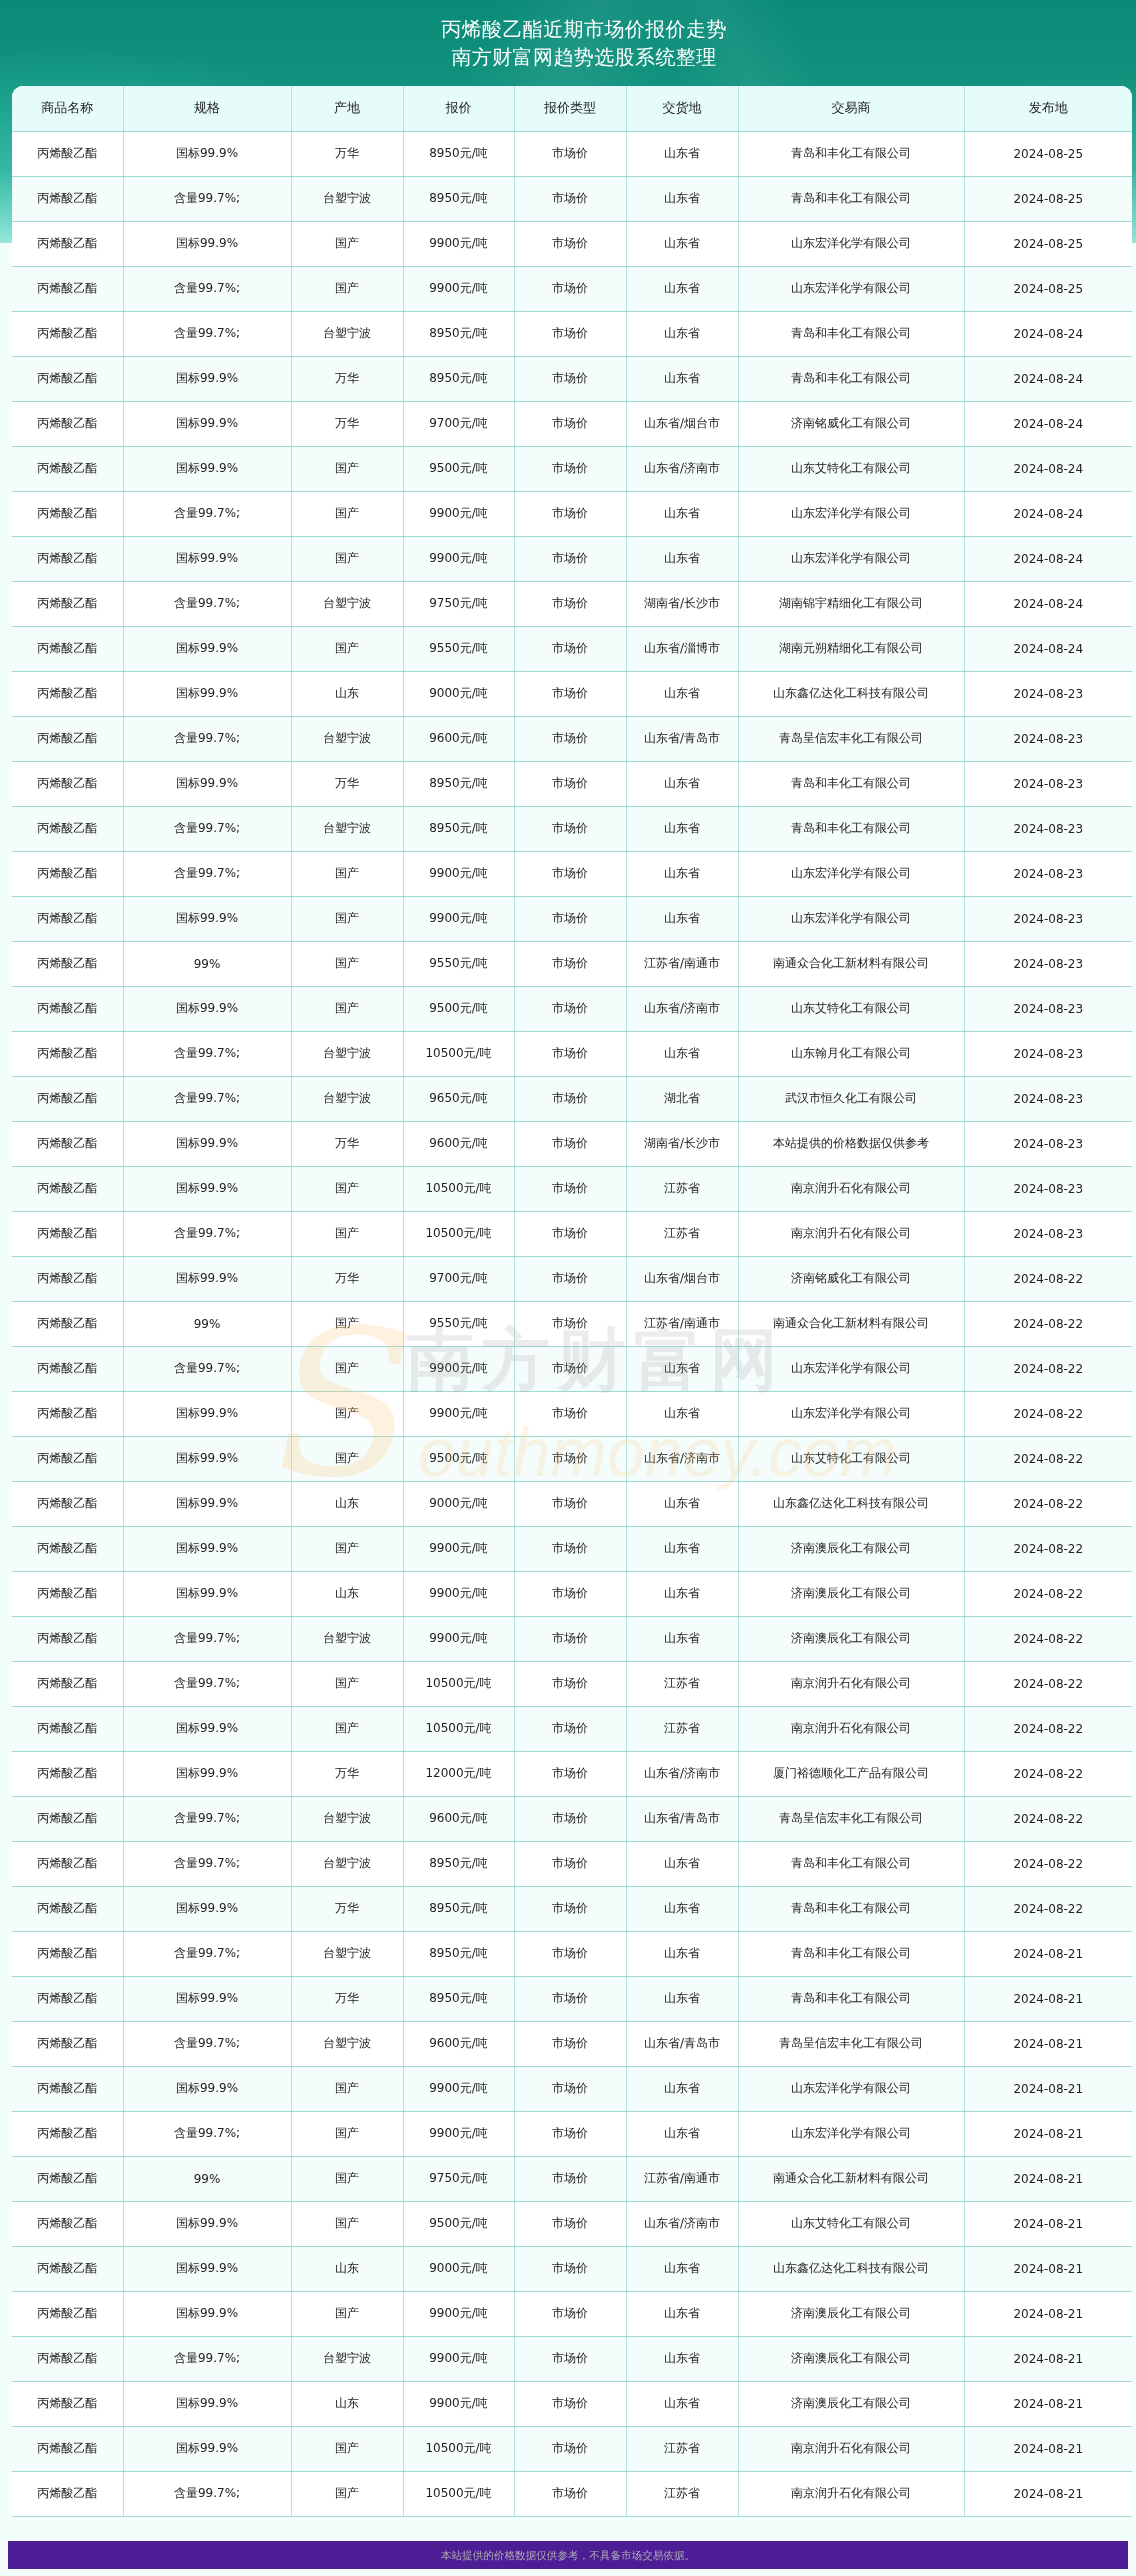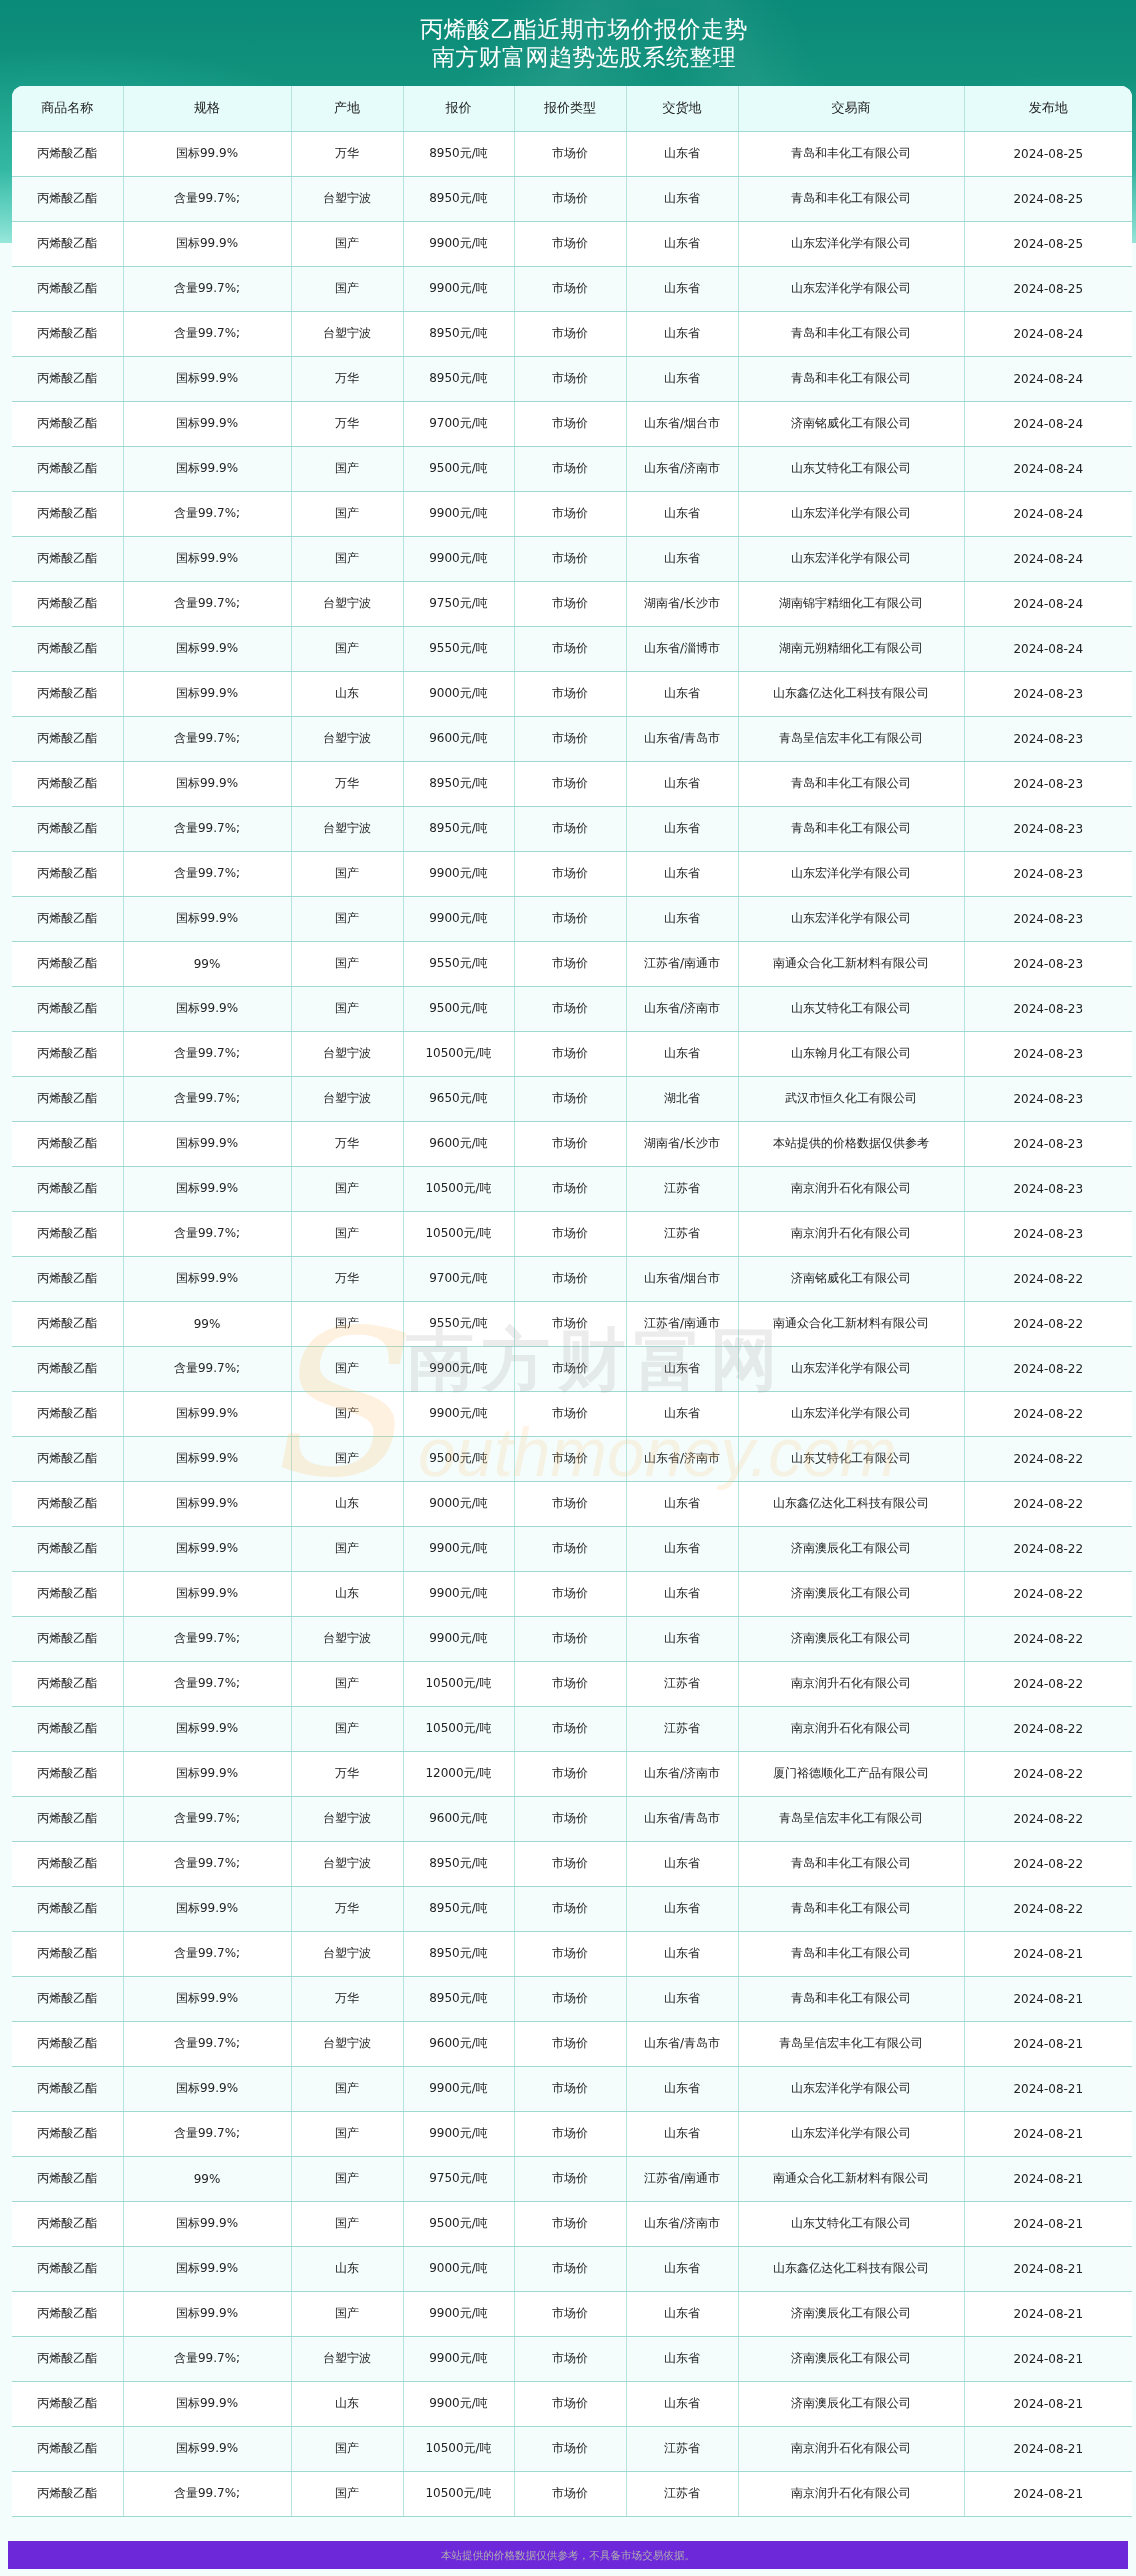--- a/index.html
+++ b/index.html
@@ -12,33 +12,33 @@
       radial-gradient(ellipse 406px 195px at 1088px 211px, rgba(90,215,195,0.55), rgba(90,215,195,0) 70%),
       linear-gradient(180deg, #0a8a78 0%, #12957f 45%, #1f9f8a 70%, #bfeee6 100%);
   }
   .banner::before {
     content: ""; position: absolute; left: 0; top: 0; right: 0; bottom: 0;
     background:
       linear-gradient(115deg, rgba(255,255,255,0) 40%, rgba(255,255,255,0.07) 48%, rgba(255,255,255,0) 56%),
       linear-gradient(65deg, rgba(255,255,255,0) 60%, rgba(255,255,255,0.06) 66%, rgba(255,255,255,0) 72%);
   }
   .title-block { position: absolute; left: 0; top: 14.6px; width: 1136px; text-align: center; color: #ffffff; }
-  .title-line { font-size: 23px; line-height: 28px; letter-spacing: 0.4px; margin-left: 32px; }
+  .title-line { font-size: 20px; line-height: 28px; letter-spacing: 0.4px; margin-left: 32px; }
   .table-wrap {
     position: absolute; left: 12px; top: 86px; width: 1120px;
     background: #ffffff; border-radius: 11.4px 11.4px 0 0; overflow: hidden;
   }
   table { border-collapse: collapse; width: 1120px; table-layout: fixed; }
   th, td { height: 45px; text-align: center; vertical-align: middle; font-size: 12px; border-right: 0.8px solid #b6e3de; border-bottom: 0.8px solid #9fd8d2; white-space: nowrap; }
   th:last-child, td:last-child { border-right: none; margin-top: 12px; }
   th { background: #e6fcfa; font-weight: normal; color: #222; font-size: 13px; }
   td { color: #222; }
   tr.odd td { background: #ffffff; }
   tr.even td { background: #f4fdfc; }
-  .footer-note { position: absolute; left: 8px; top: 2541px; width: 1120px; height: 28px; background: #6d28d9; text-align: center; font-size: 10.6px; line-height: 28px; color: #b0b0b0; }
+  .footer-note { position: absolute; left: 8px; top: 2541px; width: 1120px; height: 28px; background: #4c1d95; text-align: center; font-size: 10.6px; line-height: 28px; color: #b0b0b0; }
   .watermark { position: absolute; left: 276px; top: 1303px; width: 519px; height: 211px; pointer-events: none; }
   .wm-s { position: absolute; left: 0; top: 0; font-family: "DejaVu Serif", serif; font-style: italic; font-size: 203px; line-height: 203px; color: rgba(255,190,110,0.22); }
   .wm-cn { position: absolute; left: 130px; top: 12px; font-size: 68px; font-weight: bold; color: rgba(150,150,150,0.18); letter-spacing: 8px; white-space: nowrap; }
   .wm-en { position: absolute; left: 142px; top: 110px; font-family: Liberation Sans, sans-serif; font-style: italic; font-size: 68px; color: rgba(255,200,130,0.2); white-space: nowrap; }
 </style>
 </head>
 <body>
 
 <div class="banner"></div>
 

